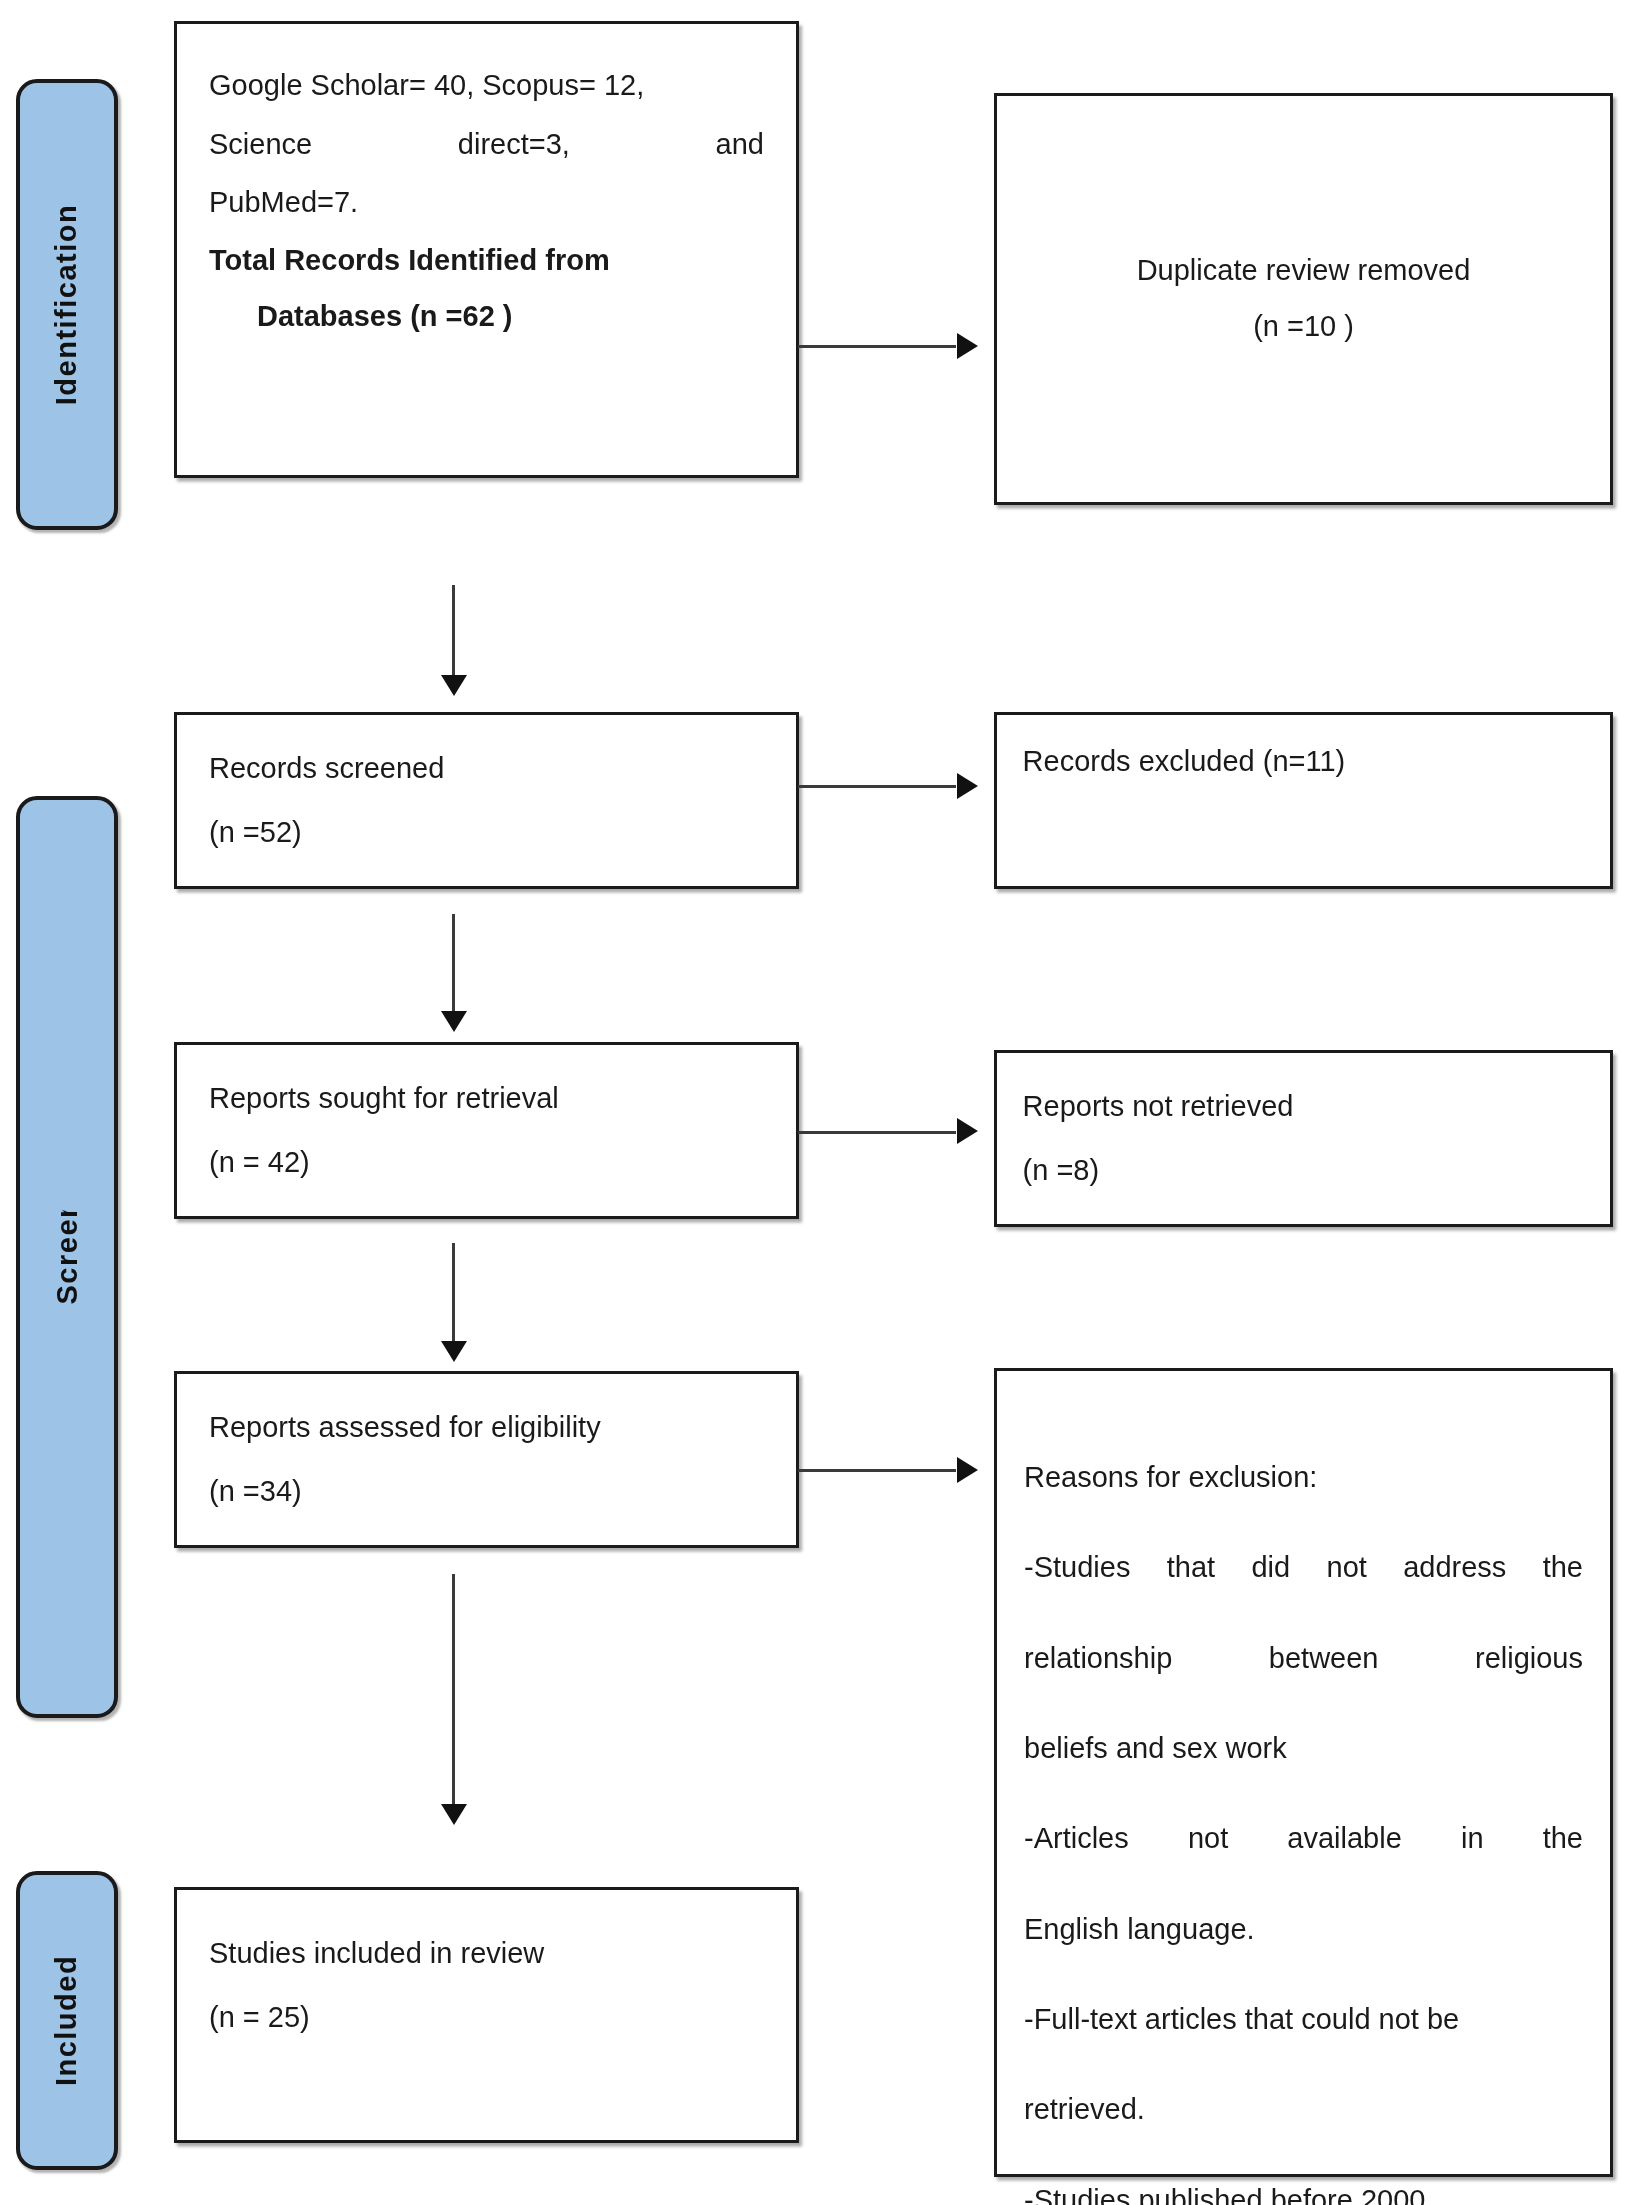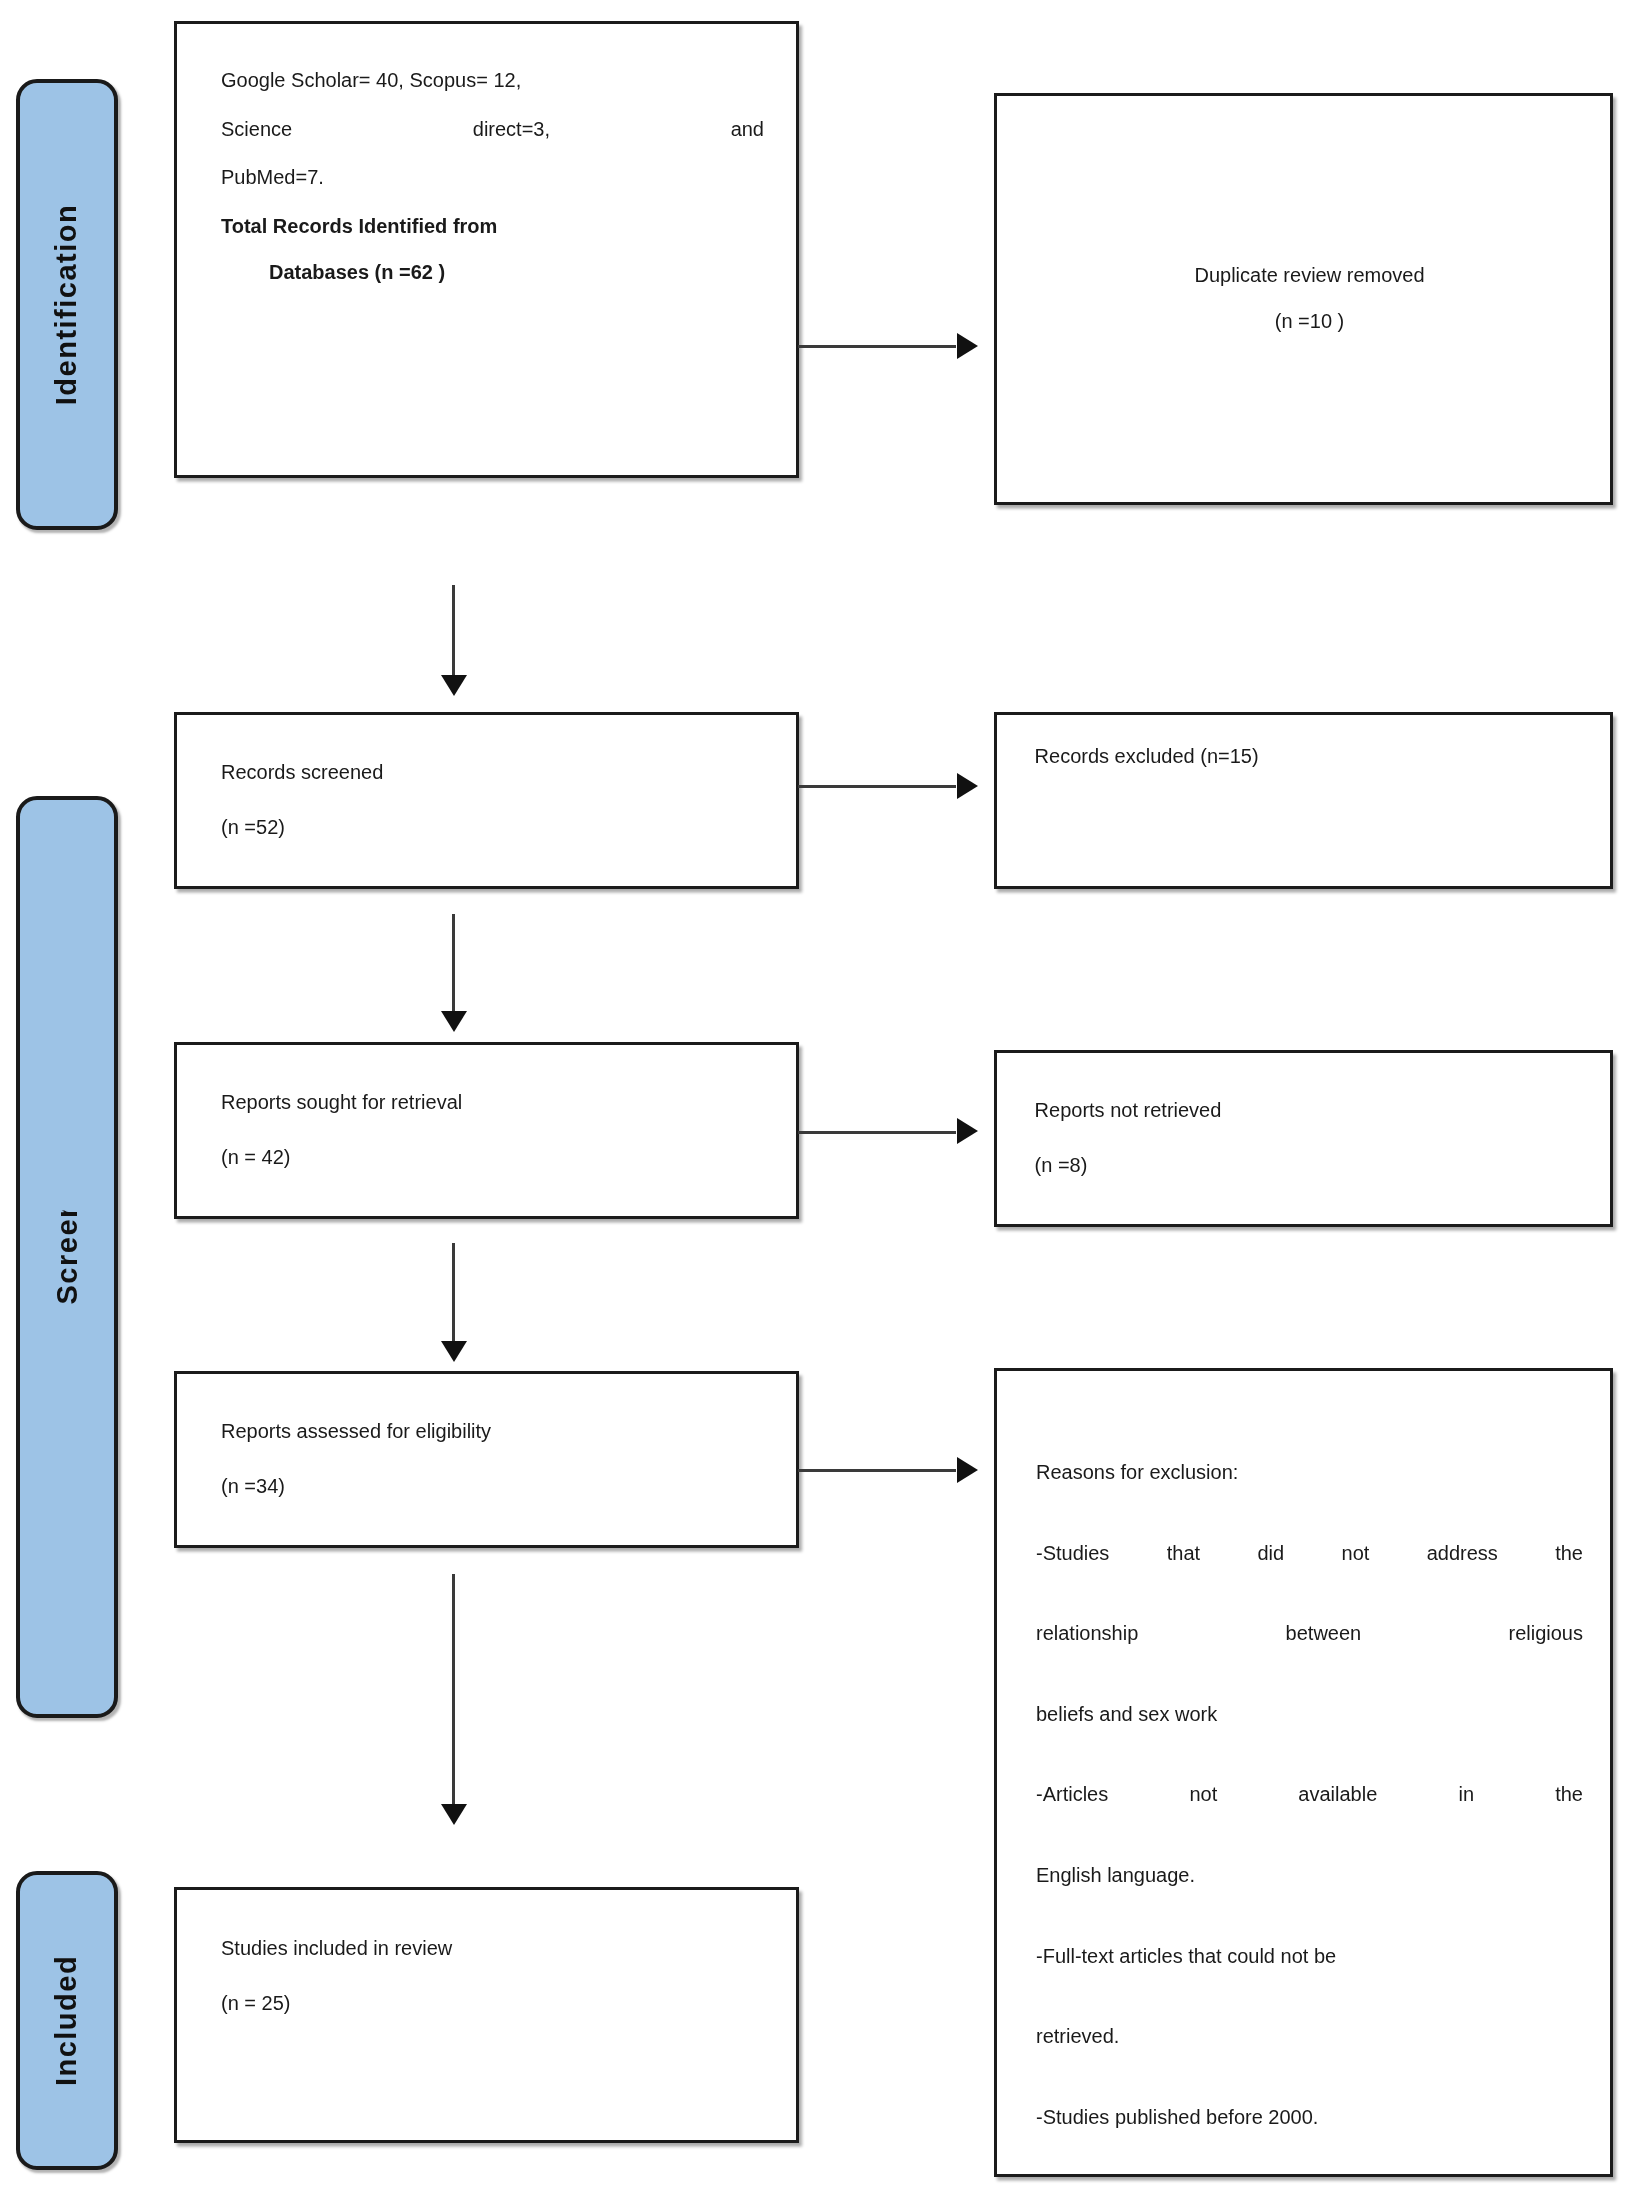--- a/index.html
+++ b/index.html
@@ -56,25 +56,24 @@
   .box-body {
     padding: 0;
     height: 100%;
     box-sizing: border-box;
     display: flex;
     flex-direction: column;
     justify-content: center;
   }
   .box-body.top-aligned { justify-content: flex-start; }
   .box-line {
-    font-size: 20px;
+    font-size: 29px;
     color: #1a1a1a;
     line-height: 1.08;
     font-family: "Liberation Sans", sans-serif;
-    margin-left: 12px;
   }
   .box-line.bold { font-weight: bold; }
   .box-line.justified {
     text-align: justify;
     text-align-last: justify;
   }
   .box-line.center { text-align: center; }
 
   
   .h-line {
@@ -144,21 +143,21 @@
 
   <div class="flow-box" style="left:174px; top:712px; width:625px; height:177px;">
     <div class="box-body" style="padding:0 32px;">
       <div class="box-line" style="margin-bottom:33px;">Records screened</div>
       <div class="box-line">(n =52)</div>
     </div>
   </div>
 
   <div class="flow-box" style="left:994px; top:712px; width:619px; height:177px;">
     <div class="box-body top-aligned" style="padding:30.5px 25.6px 0 25.6px;">
-      <div class="box-line">Records excluded (n=15)</div>
+      <div class="box-line">Records excluded (n=11)</div>
     </div>
   </div>
 
   <div class="h-line" style="left:798px; top:785px; width:158px;"></div>
   <div class="arrow-right" style="left:957px; top:773px;"></div>
 
   <div class="v-line" style="left:452px; top:914px; height:98px;"></div>
   <div class="arrow-down" style="left:441px; top:1011px;"></div>
 
   <div class="flow-box" style="left:174px; top:1042px; width:625px; height:177px;">

